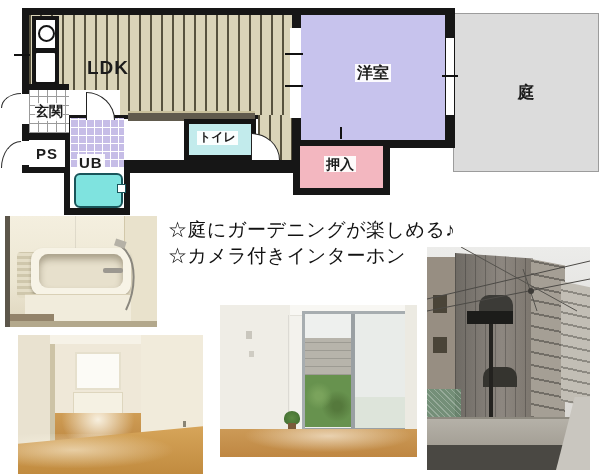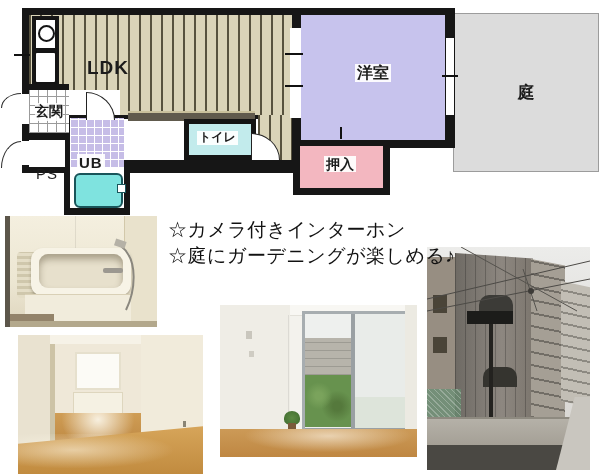--- a/index.html
+++ b/index.html
@@ -47,21 +47,21 @@
     <div class="abs stripes" style="left:258px;top:115px;width:34px;height:45px;"></div>
 
     <div class="abs" style="left:69px;top:90px;width:51px;height:25px;background:#fff;"></div>
     <div class="abs" style="left:120px;top:119px;width:138px;height:41px;background:#fff;"></div>
 
     <div class="wall" style="left:22px;top:84px;width:47px;height:6px;"></div>
     <div class="abs tilegrid" style="left:29px;top:90px;width:40px;height:43px;"></div>
     <span class="lbl" style="left:35px;top:103px;font-size:14px;font-weight:600;background:rgba(255,255,255,.85);">玄関</span>
 
     <div class="abs" style="left:29px;top:140px;width:36px;height:27px;background:#fff;"></div>
-    <span class="lbl" style="left:36px;top:145px;font-size:15px;font-weight:400;letter-spacing:1px;margin-top:20px;">PS</span>
+    <span class="lbl" style="left:36px;top:145px;font-size:15px;font-weight:700;letter-spacing:1px;">PS</span>
 
     <div class="abs" style="left:32px;top:16px;width:27px;height:70px;background:#161616;">
       <div class="abs" style="left:2px;top:2px;width:19px;height:28px;background:#fff;border:2px solid #141414;border-radius:2px;">
         <div class="abs" style="left:2px;top:5px;width:13px;height:13px;border:2px solid #141414;border-radius:50%;background:#fff;"></div>
       </div>
       <div class="abs" style="left:2px;top:35px;width:19px;height:29px;background:#fff;border:2px solid #141414;border-radius:3px;"></div>
     </div>
 
     <div class="abs ubgrid" style="left:70px;top:118px;width:54px;height:50px;"></div>
     <div class="abs" style="left:70px;top:168px;width:54px;height:40px;background:#fff;"></div>
@@ -94,22 +94,22 @@
 
     <div class="arc" style="left:1px;top:93px;width:19px;height:14px;"></div>
     <div class="arc" style="left:1px;top:141px;width:19px;height:26px;"></div>
     <div class="arc-fill" style="left:86px;top:92px;width:27px;height:27px;"></div>
     <div class="arc-fill" style="left:251px;top:133px;width:27px;height:26px;"></div>
 
     <span class="lbl" style="left:87px;top:57px;font-size:19px;font-weight:600;letter-spacing:1px;">LDK</span>
   </div>
 
   <div id="feature-text">
+    <div>☆庭にガーデニングが楽しめる♪</div>
     <div>☆カメラ付きインターホン</div>
-    <div>☆庭にガーデニングが楽しめる♪</div>
   </div>
 
   <div class="photo" style="left:5px;top:216px;width:152px;height:111px;background:linear-gradient(180deg,#f4efdf 0%,#ece6d2 60%,#ded5bd 100%);">
     <div class="ph" style="left:0;top:0;width:5px;height:100%;background:#5c564a;"></div>
     <div class="ph" style="right:0;top:0;width:32px;height:100%;background:#e9e2cc;border-left:1px solid #d2c8aa;"></div>
     <div class="ph" style="left:70px;top:0;width:1px;height:40px;background:rgba(0,0,0,.08);"></div>
     <div class="ph" style="left:12px;top:36px;width:20px;height:46px;background:repeating-linear-gradient(0deg,#e4ddc6 0 3px,#cfc7ac 3px 6px);border-radius:4px;"></div>
     <div class="ph" style="left:26px;top:32px;width:100px;height:48px;background:#f7f3e6;border-radius:12px;box-shadow:0 2px 3px rgba(70,60,40,.35);"></div>
     <div class="ph" style="left:34px;top:38px;width:84px;height:34px;background:#e7e0cc;border-radius:9px;box-shadow:inset 0 5px 7px rgba(90,80,55,.45);"></div>
     <div class="ph" style="left:20px;top:78px;width:106px;height:26px;background:#f1ecdc;border-top:1px solid #d9d0b6;"></div>

